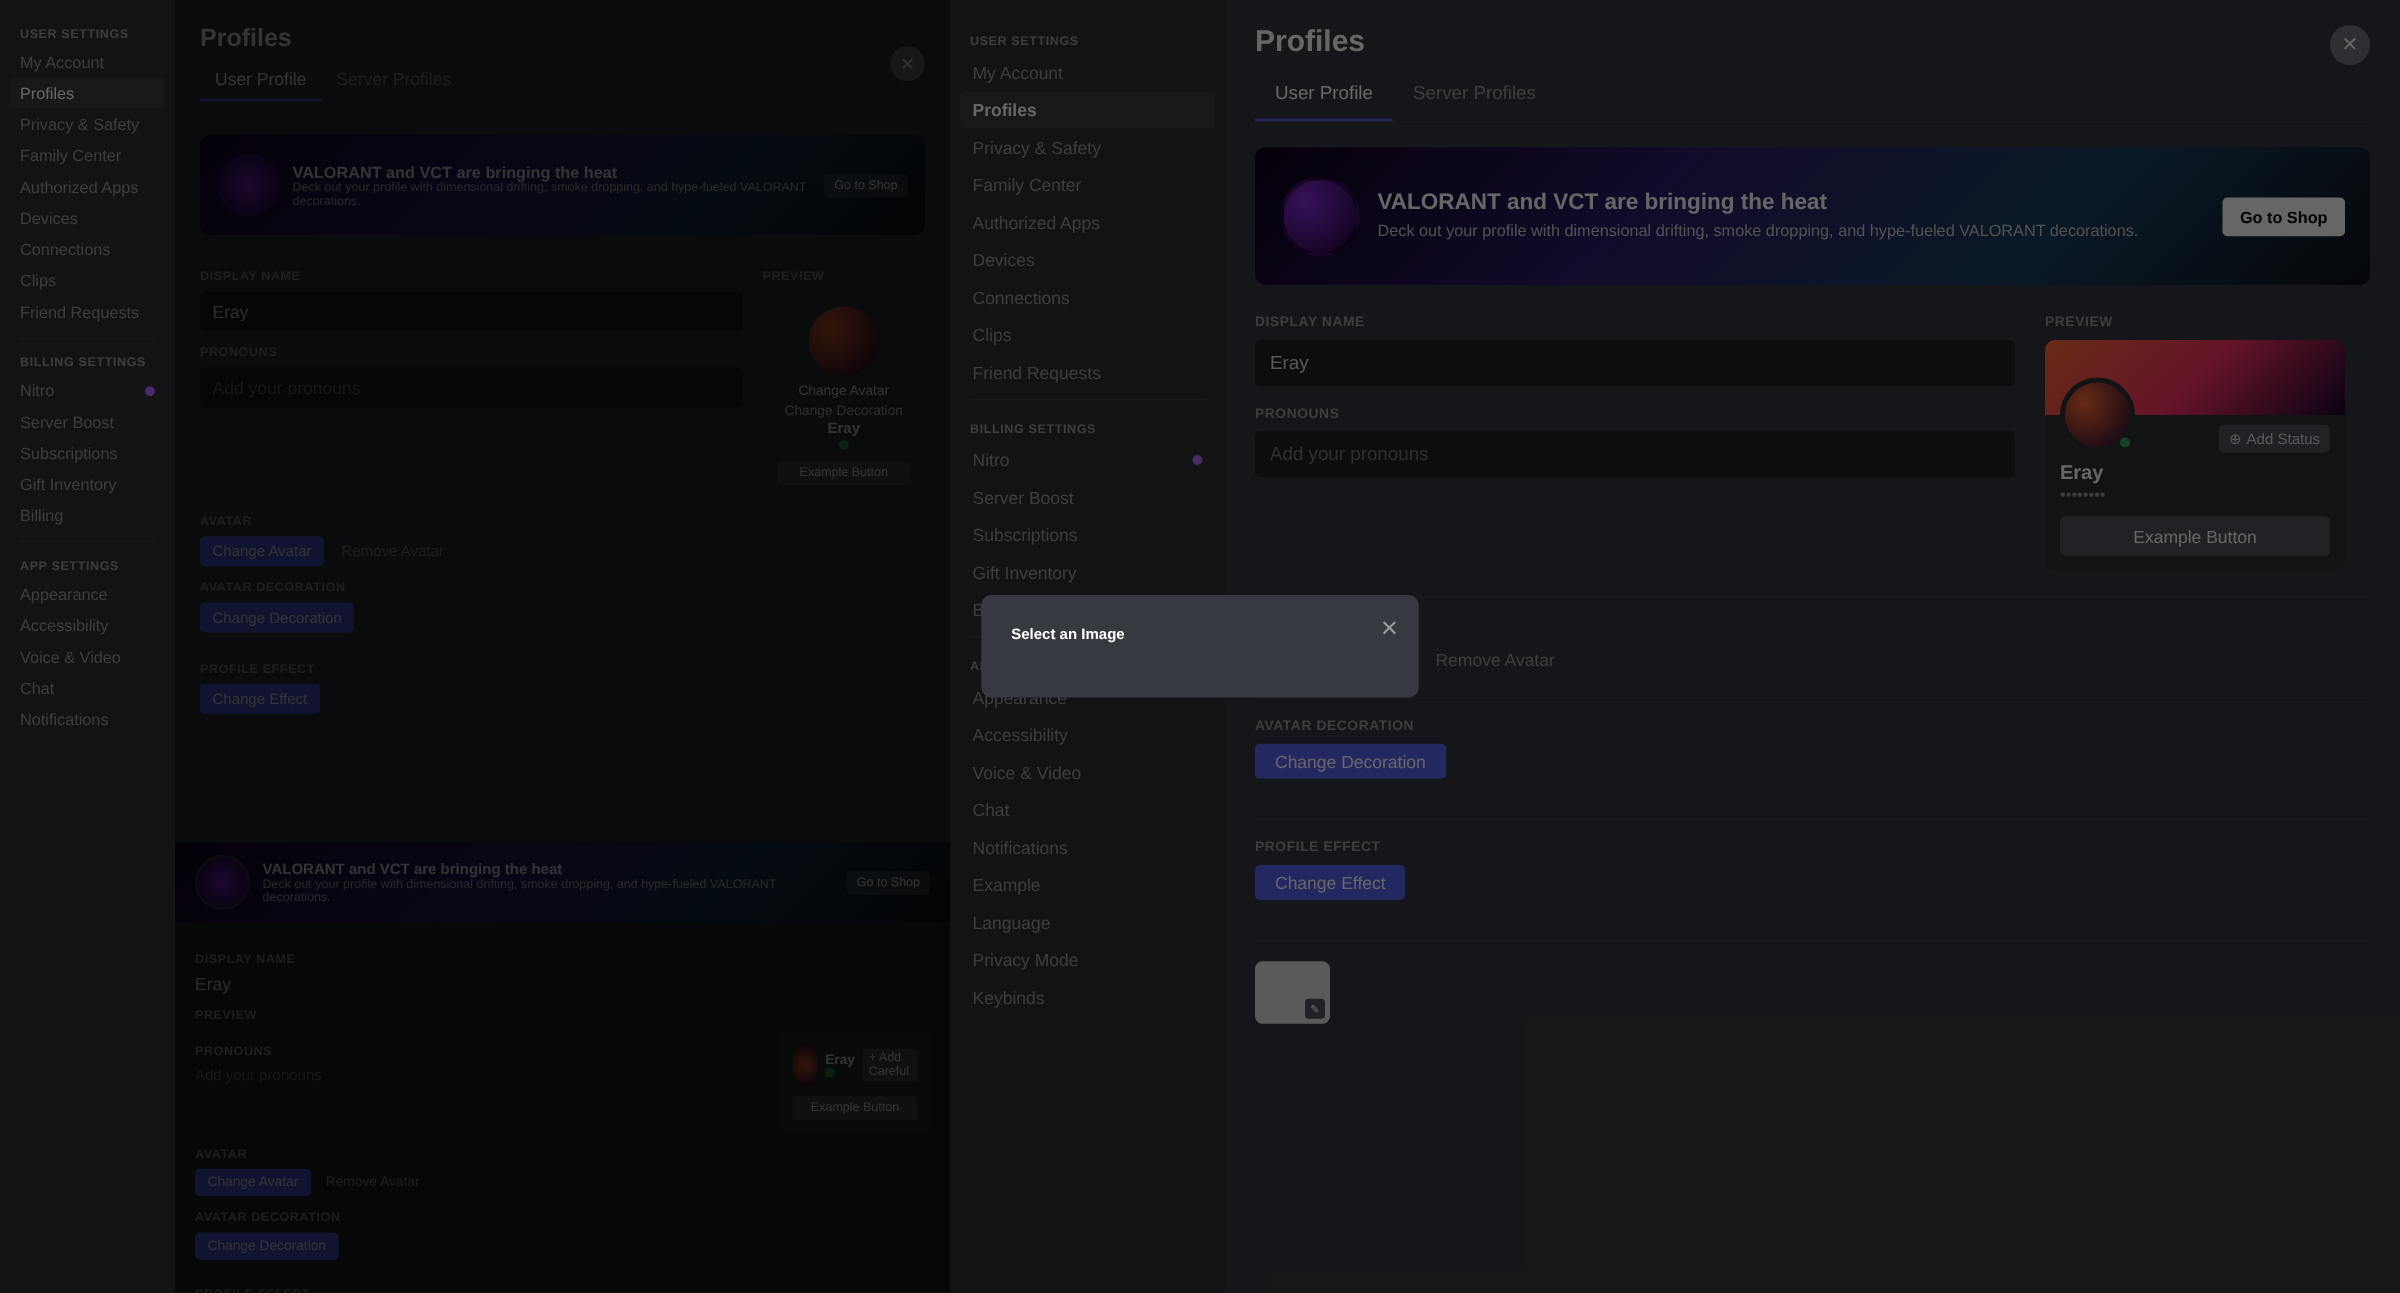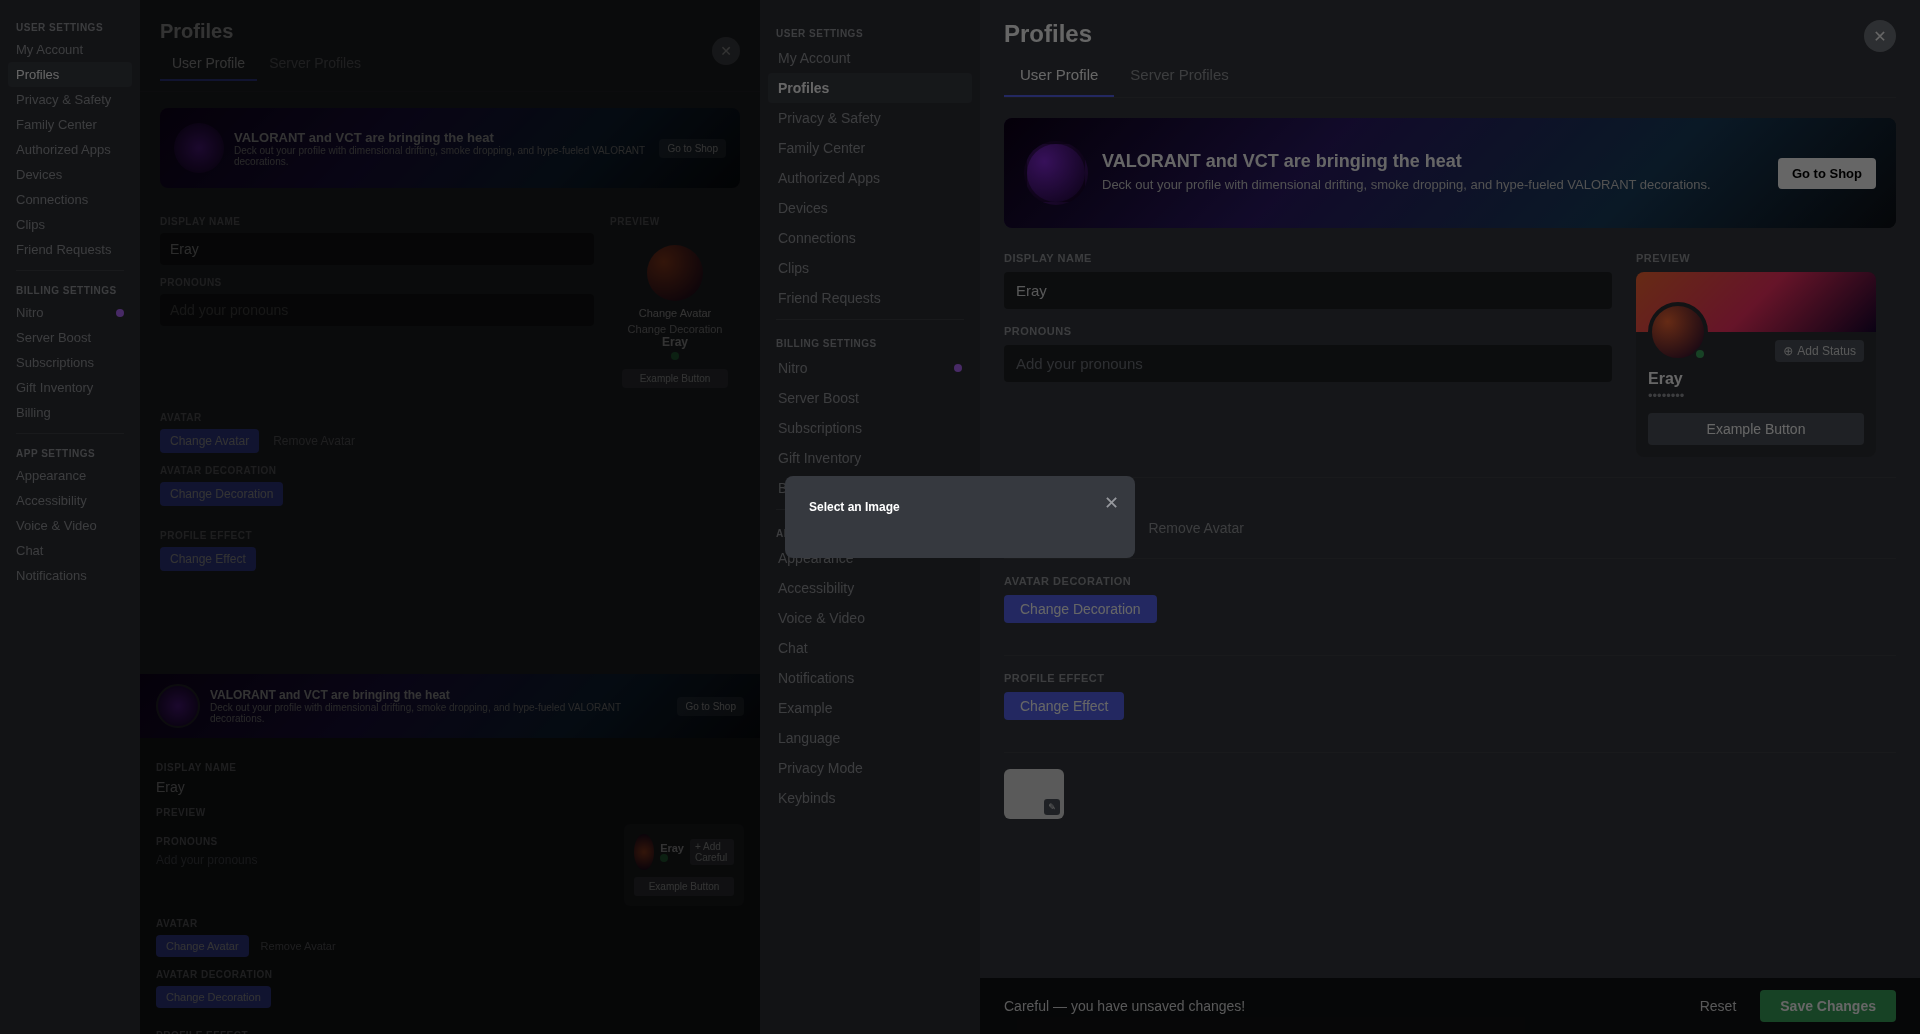--- a/index.html
+++ b/index.html
@@ -900,27 +900,20 @@
     <div class="section-divider"></div>
     <div class="right-label">PROFILE EFFECT</div>
     <button class="btn-blue" style="margin-bottom:16px;">Change Effect</button>
 
     <div class="section-divider"></div>
     <div class="banner-color-swatch">
       <div class="banner-color-pencil">✎</div>
     </div>
   </div>
 
-  <div class="unsaved-bar">
-    <div class="unsaved-text">Careful — you have unsaved changes!</div>
-    <div class="unsaved-actions">
-      <button class="reset-btn">Reset</button>
-      <button class="save-btn">Save Changes</button>
-    </div>
-  </div>
 </div>
 
 <div class="modal-overlay">
   <div class="modal">
     <div class="modal-title">Select an Image</div>
     <button class="modal-close">✕</button>
     <div class="modal-options">
     </div>
   </div>
 </div>

